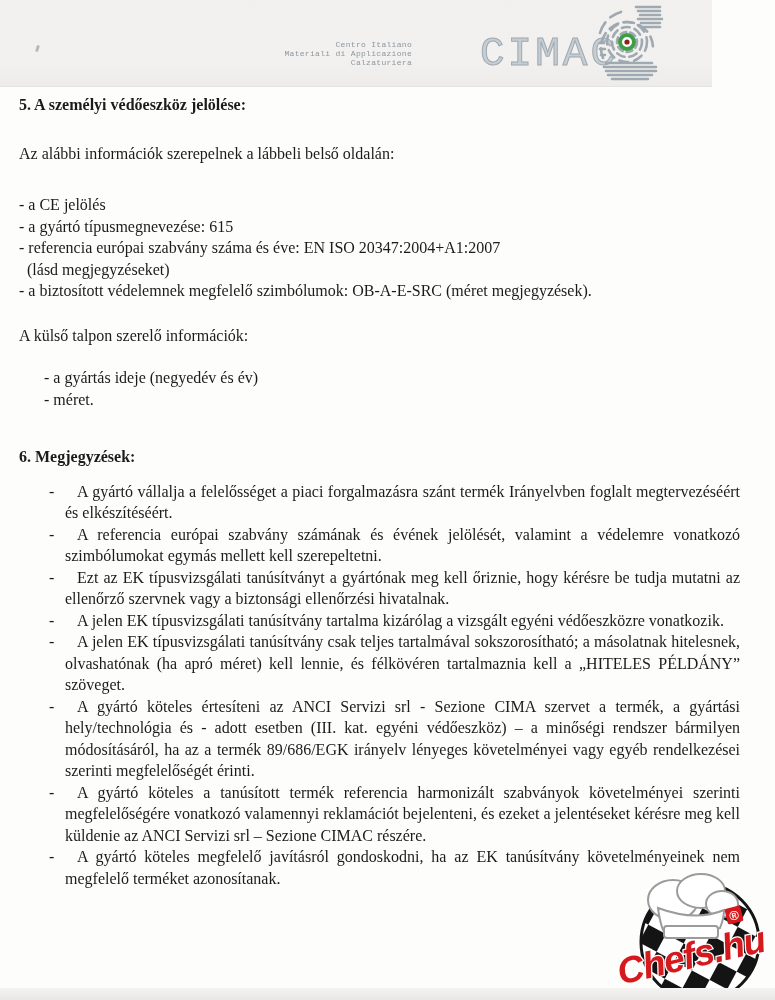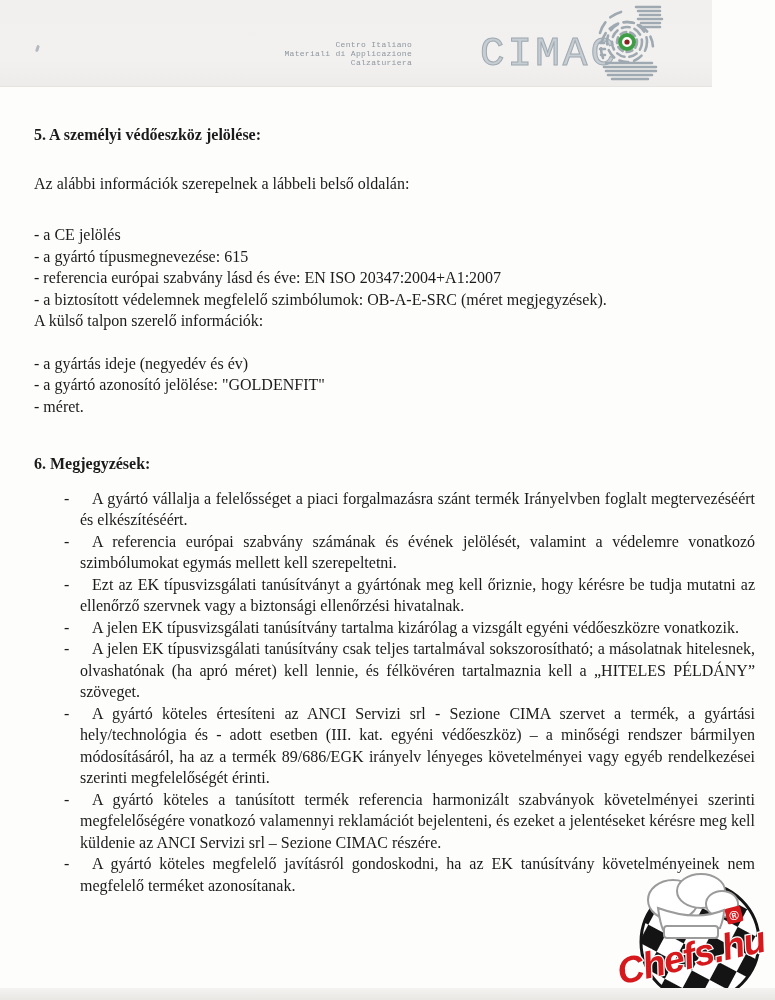--- a/index.html
+++ b/index.html
@@ -29,30 +29,30 @@
   }
   .org-acronym{
     position:absolute;left:480px;top:34px;
     font-size:41px;line-height:41px;font-weight:400;letter-spacing:3px;
     color:#c6cdd3;-webkit-text-stroke:1px #9fa9b1;
   }
   .fp-logo{position:absolute;left:596px;top:3px;}
 
   
   .doc{
-    position:absolute;left:0;top:102px;width:775px;
-    padding:0 20px 0 34px;box-sizing:border-box;
+    position:absolute;left:0;top:72px;width:775px;
+    padding:0 20px 0 19px;box-sizing:border-box;
     font-size:16px;line-height:21.5px;
   }
   .h-bold{font-weight:bold;margin-top:22px;}
   .h6{margin-top:36px;}
   .intro{margin-top:27px;}
   .lines{margin-top:30px;}
-  .lines-tight{margin-top:21px;}
-  .after-gap{}
+  .lines-tight{margin-top:21px;margin-left:25px;}
+  .after-gap{margin-top:23px;}
   .line{white-space:pre-wrap;}
 
   ul.notes{
     list-style:none;margin:13px 0 0 0;padding:0;
   }
   ul.notes li{
     position:relative;margin-left:46px;width:675px;
     text-align:justify;text-align-last:left;text-indent:12px;
   }
   ul.notes li .marker{
@@ -109,30 +109,30 @@
   <div class="doc">
 
     <div class="h-bold">5. A személyi védőeszköz jelölése:</div>
 
     <div class="intro">Az alábbi információk szerepelnek a lábbeli belső oldalán:</div>
 
     <div class="lines">
 
     <div class="line">- a CE jelölés</div>
         <div class="line">- a gyártó típusmegnevezése: 615</div>
-        <div class="line">- referencia európai szabvány lásd és éve: EN ISO 20347:2004+A1:2007</div>
+        <div class="line">- referencia európai szabvány száma és éve: EN ISO 20347:2004+A1:2007</div>
+        <div class="line">  (lásd megjegyzéseket)</div>
         <div class="line">- a biztosított védelemnek megfelelő szimbólumok: OB-A-E-SRC (méret megjegyzések).</div>
       </div>
 
     <div class="after-gap">A külső talpon szerelő információk:</div>
 
     <div class="lines lines-tight">
 
     <div class="line">- a gyártás ideje (negyedév és év)</div>
-        <div class="line">- a gyártó azonosító jelölése: "GOLDENFIT"</div>
         <div class="line">- méret.</div>
       </div>
 
     <div class="h-bold h6">6. Megjegyzések:</div>
 
     <ul class="notes">
 
         <li>
           <span class="marker">-</span><span class="note-text">A gyártó vállalja a felelősséget a piaci forgalmazásra szánt termék Irányelvben foglalt megtervezéséért és elkészítéséért.</span>
         </li>

